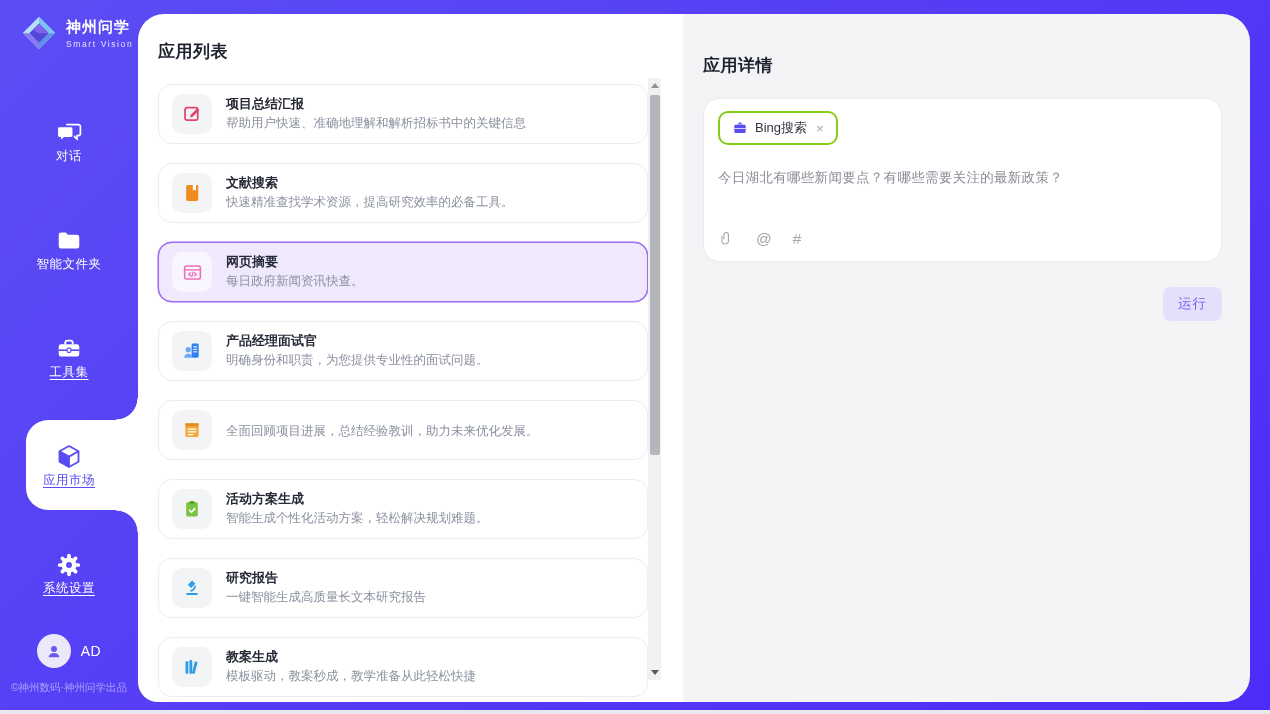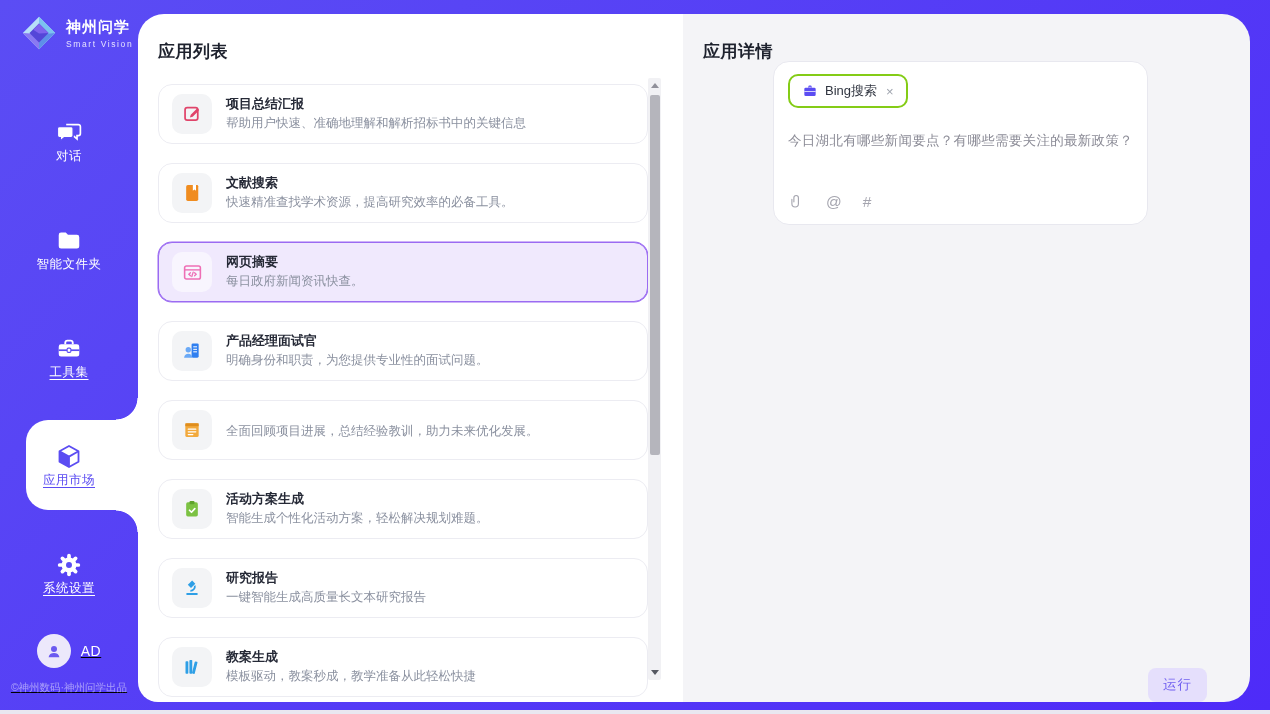--- a/index.html
+++ b/index.html
@@ -19,31 +19,31 @@
               align-items:center; justify-content:center; gap:0; cursor:pointer; }
   .nav-icon { position:relative; z-index:1; width:30px; height:30px; display:flex; align-items:center; justify-content:center; }
   .nav-label { position:relative; z-index:1; font-size:12.5px; color:#fff; letter-spacing:.5px; }
   .nav-label.u { text-decoration:underline; text-underline-offset:3px; }
   .bubble { position:absolute; left:26px; right:0; top:-3px; bottom:-3px; background:#fff; border-radius:22px 0 0 22px; }
   .bubble::before { content:""; position:absolute; right:0; top:-22px; width:22px; height:22px;
       background:radial-gradient(circle 22px at 0 0, rgba(255,255,255,0) 21px, #fff 21.8px); }
   .bubble::after { content:""; position:absolute; right:0; bottom:-22px; width:22px; height:22px;
       background:radial-gradient(circle 22px at 0 100%, rgba(255,255,255,0) 21px, #fff 21.8px); }
   .nav-item.active .nav-label { color:#5b4cf2; }
-  .side-bottom { margin-top:auto;text-decoration:underline; }
+  .side-bottom { margin-top:auto; }
   .user-row { display:flex; align-items:center; justify-content:center; gap:10px; margin-bottom:13px; }
   .avatar { width:34px; height:34px; border-radius:50%; background:#ece8fb; display:flex; align-items:center; justify-content:center; cursor:pointer; }
   .user-name { color:#fff; font-size:14px; letter-spacing:.5px; }
   .side-footer { color:rgba(255,255,255,.48); font-size:10.5px; text-align:center; padding-bottom:7px; white-space:nowrap; }
 
   
   .main-wrap { position:absolute; left:138px; top:14px; right:20px; bottom:12px; display:flex;
                border-radius:26px 28px 26px 20px; overflow:hidden; z-index:1; }
   .list-panel { flex:none; width:545px; background:#fff; position:relative; padding:26px 0 0 20px; }
-  .detail-panel { flex:1; background:#f4f4f7; padding:26px 28px 0 20px; display:flex; flex-direction:row; }
+  .detail-panel { flex:1; background:#f4f4f7; padding:40px 28px 0 20px; display:flex; flex-direction:column; }
   .panel-title { font-size:17px; font-weight:bold; color:#1e222e; letter-spacing:.5px; }
 
   
   .cards { margin-top:21px; width:490px; display:flex; flex-direction:column; gap:19px; }
   .card { flex:none; height:60px; background:#fff; border:1px solid #ececf2; border-radius:14px;
           display:flex; align-items:center; gap:14px; padding:0 12px 0 13px; cursor:pointer; }
   .card.active { background:#f0e9fd; border:1px solid #9b6bf2; box-shadow:0 0 0 .5px #9b6bf2; }
   .card-icon { flex:none; width:40px; height:40px; border-radius:10px; background:#f3f4f6;
                display:flex; align-items:center; justify-content:center; }
   .card.active .card-icon { background:#f8f5fe; }

